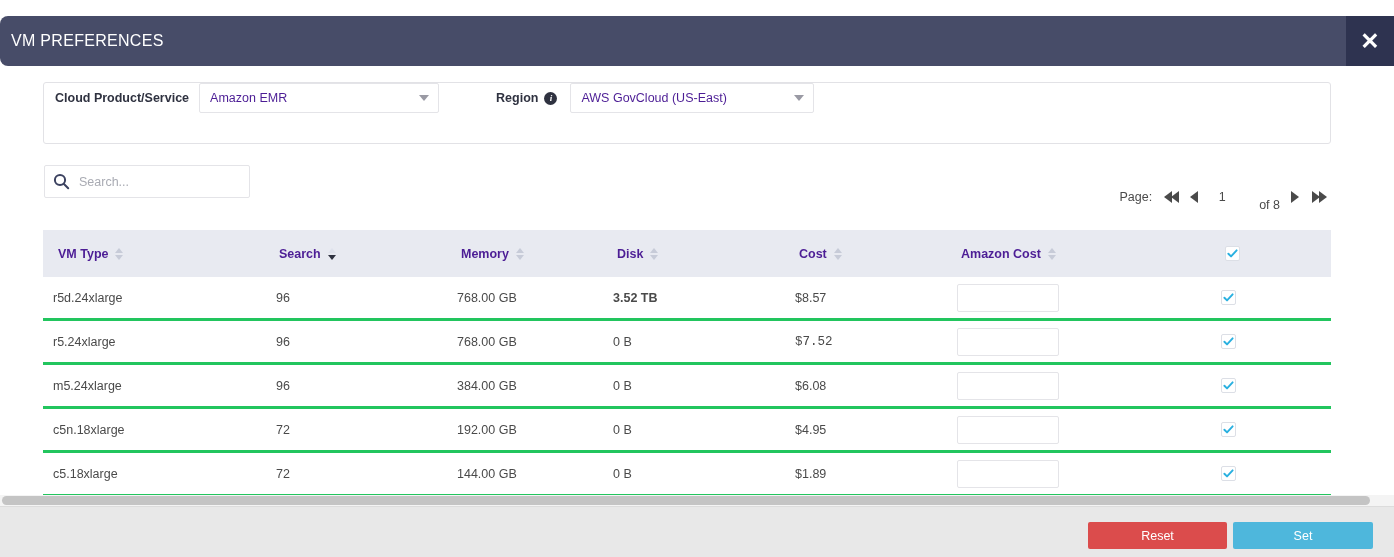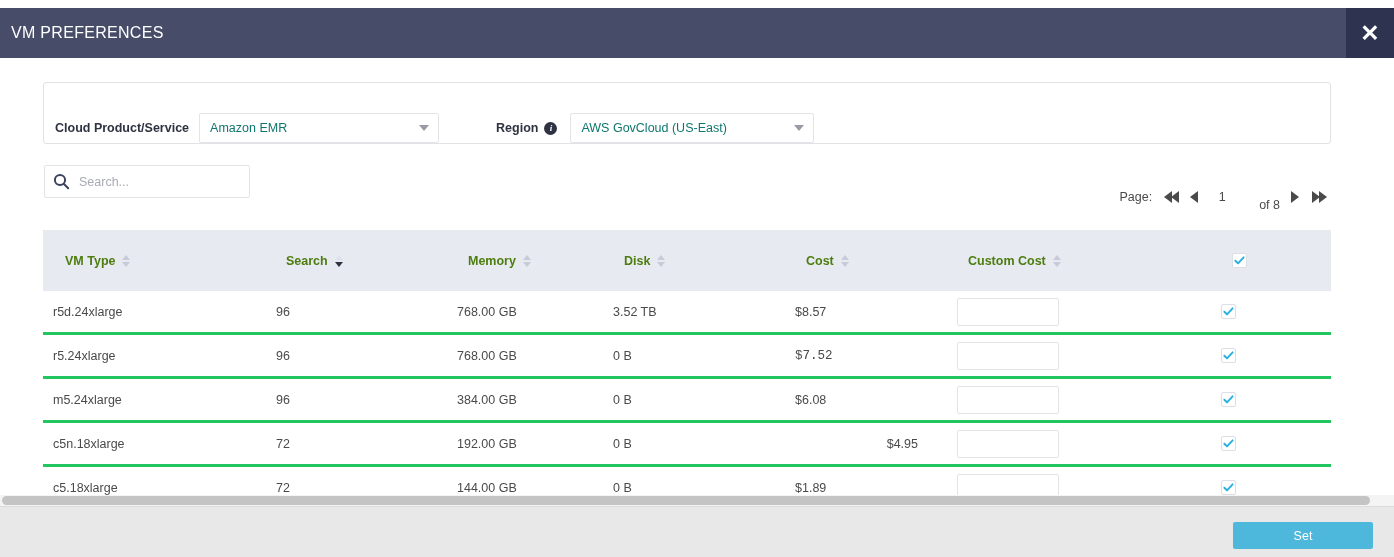--- a/index.html
+++ b/index.html
@@ -13,25 +13,26 @@
     font-family: "Liberation Sans", sans-serif;
     font-size: 13px;
     color: #333333;
     overflow: hidden;
     position: relative;
   }
 
   
   .titlebar {
     position: absolute;
-    left: 0; top: 8px;
+    left: 0; top: 16px;
     width: 1394px; height: 50px;
     background: #474c68;
     display: flex;
     align-items: center;
+    border-radius: 8px;
   }
   .titlebar-title {
     color: #ffffff;
     font-size: 16px;
     letter-spacing: 0.3px;
     padding-left: 11px;
     font-weight: 400;
   }
   .close-panel {
     position: absolute;
@@ -52,21 +53,21 @@
 
   
   .filter-panel {
     position: absolute;
     left: 43px; top: 82px;
     width: 1286px; height: 60px;
     border: 1px solid #e2e2e6;
     border-radius: 3px;
     background: #ffffff;
     display: flex;
-    align-items: flex-end;
+    align-items: flex-start;
   }
   .field-group {
     display: flex;
     align-items: center;
   }
   .field-label {
     font-weight: bold;
     font-size: 12.5px;
     color: #2f3240;
     white-space: nowrap;
@@ -92,21 +93,21 @@
     height: 28px;
     border: 1px solid #e4e4e8;
     border-radius: 2px;
     background: #ffffff;
     display: flex;
     align-items: center;
     cursor: pointer;
   }
   .select-value {
     font-size: 12.5px;
-    color: #0f766e;
+    color: #4c1d95;
     padding-left: 10px;
     white-space: nowrap;
   }
   .caret-down {
     position: absolute;
     right: 9px;
     width: 0; height: 0;
     border-left: 5px solid transparent;
     border-right: 5px solid transparent;
     border-top: 6px solid #9a9aa4;
@@ -183,23 +184,23 @@
   table.vmtable {
     border-collapse: collapse;
     width: 1288px;
     table-layout: fixed;
   }
   table.vmtable thead th {
     background: #e8eaf1;
     height: 39px;
     font-size: 12.5px;
     font-weight: bold;
-    color: #4d7c0f;
+    color: #4c1d95;
     text-align: left;
-    padding: 11px;
+    padding: 4px;
     vertical-align: middle;
   }
   .th-inner {
     display: flex;
     align-items: center;
   }
   .sorter {
     display: inline-flex;
     flex-direction: column;
     margin-left: 7px;
@@ -427,21 +428,21 @@
           <div class="th-inner" style="padding-left:44px;">
             <span>Cost</span>
             <span class="sorter">
                 <i class="sort-up"></i>
                 <i class="sort-dn"></i>
               </span>
           </div>
         </th>
         <th>
           <div class="th-inner" style="padding-left:39px;">
-            <span>Custom Cost</span>
+            <span>Amazon Cost</span>
             <span class="sorter">
                 <i class="sort-up"></i>
                 <i class="sort-dn"></i>
               </span>
           </div>
         </th>
         <th>
           <div class="th-inner" style="padding-left:115px;">
             <span class="chk">
               <svg width="11" height="11" viewBox="0 0 12 12">
@@ -457,21 +458,21 @@
         <td>
             <div class="cell-pad">r5d.24xlarge</div>
           </td>
         <td>
             <div style="padding-left:43px;">96</div>
           </td>
         <td>
             <div style="padding-left:47px;">768.00 GB</div>
           </td>
         <td>
-            <div style="padding-left:39px;">3.52 TB</div>
+            <div style="padding-left:39px;font-weight:bold;">3.52 TB</div>
           </td>
         <td>
             <div style="padding-left:44px;">$8.57</div>
           </td>
         <td>
           <div style="padding-left:39px;"><input class="cost-input" type="text" style=""></div>
         </td>
         <td>
           <div style="padding-left:115px;">
             <span class="chk">
@@ -547,21 +548,21 @@
         <td>
             <div style="padding-left:43px;">72</div>
           </td>
         <td>
             <div style="padding-left:47px;">192.00 GB</div>
           </td>
         <td>
             <div style="padding-left:39px;">0 B</div>
           </td>
         <td>
-            <div style="padding-left:44px;text-align:right;">$4.95</div>
+            <div style="padding-left:44px;">$4.95</div>
           </td>
         <td>
           <div style="padding-left:39px;"><input class="cost-input" type="text" style=""></div>
         </td>
         <td>
           <div style="padding-left:115px;">
             <span class="chk">
               <svg width="11" height="11" viewBox="0 0 12 12">
                   <path d="M1.5 6.3 L4.4 9.2 L10.5 2.6" fill="none" stroke="#29b0e0" stroke-width="2.1" stroke-linecap="round" stroke-linejoin="round"></path>
                 </svg>
@@ -599,14 +600,15 @@
         </td>
       </tr>
     </tbody>
   </table>
 </div>
 
 <div class="hscroll-track"></div>
 <div class="hscroll-thumb"></div>
 
 <div class="footer">
+  <button class="btn btn-reset">Reset</button>
   <button class="btn btn-set">Set</button>
 </div>
 
 </body></html>

